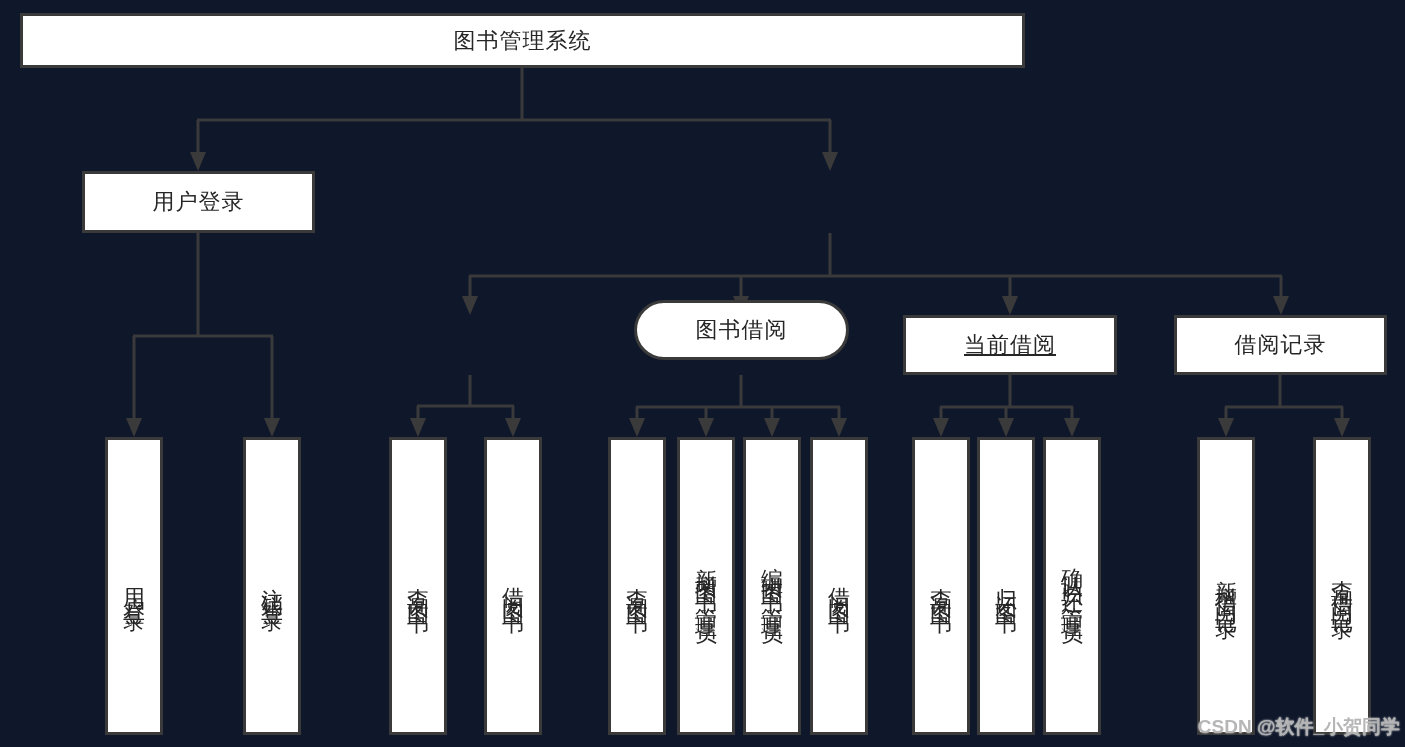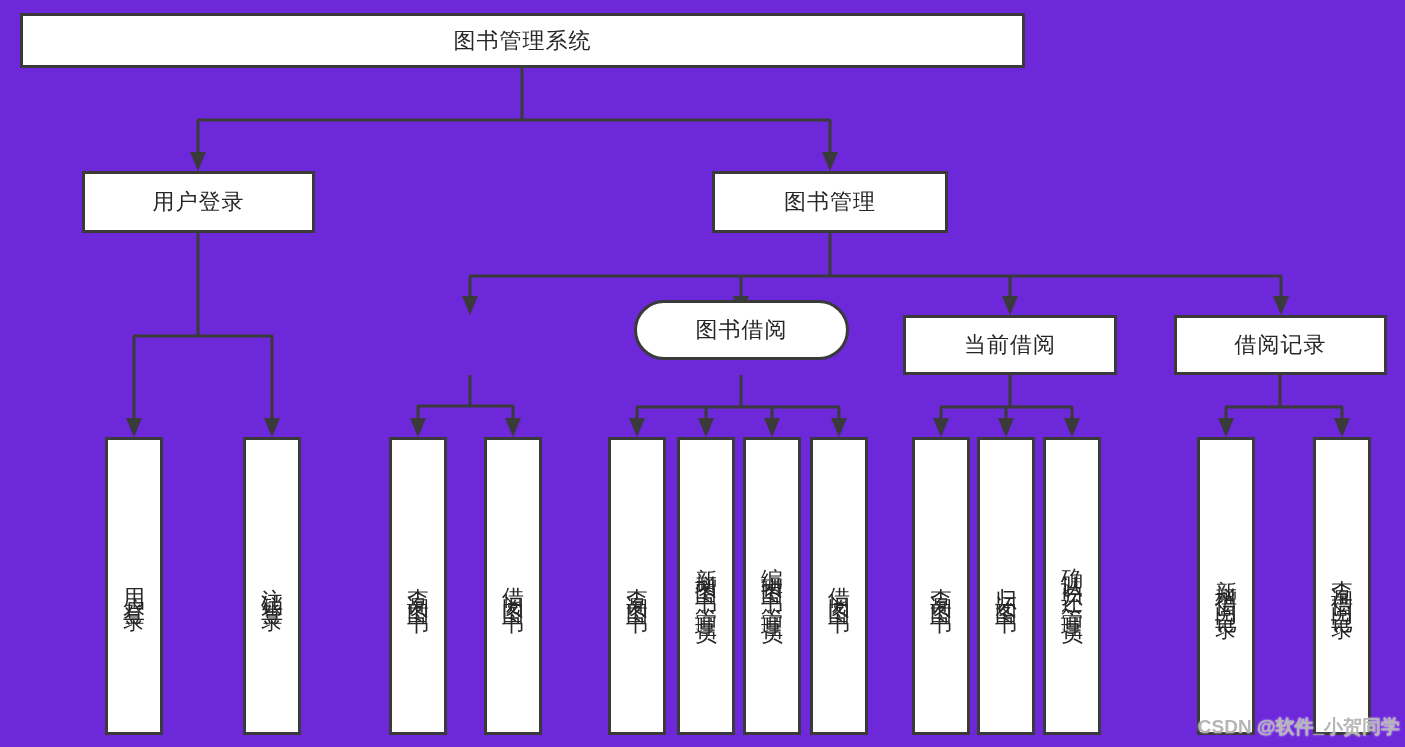--- a/index.html
+++ b/index.html
@@ -4,21 +4,21 @@
 <style>
   html, body {
     margin: 0;
     padding: 0;
     background: #ffffff;
   }
   #canvas {
     position: relative;
     width: 1405px;
     height: 747px;
-    background: #6d28d9;
+    background: #0f172a;
     overflow: hidden;
     font-family: "Liberation Sans", "DejaVu Sans", sans-serif;
     color: #262626;
   }
   #connectors {
     position: absolute;
     left: 0;
     top: 0;
     z-index: 1;
   }
@@ -112,24 +112,23 @@
       <use href="#ah" x="1006" y="437"></use>
       <use href="#ah" x="1072" y="437"></use>
       <use href="#ah" x="1226" y="437"></use>
       <use href="#ah" x="1342" y="437"></use>
     </g>
   </svg>
 
   <div class="node hnode" style="left:20px; top:13px; width:1005px; height:55px;">图书管理系统</div>
 
   <div class="node hnode" style="left:82px; top:171px; width:233px; height:62px;">用户登录</div>
-  <div class="node hnode" style="left:712px; top:171px; width:236px; height:62px;">图书管理</div>
 
   <div class="node hnode" style="left:634px; top:300px; width:215px; height:60px;border-radius:30px;">图书借阅</div>
-  <div class="node hnode" style="left:903px; top:315px; width:214px; height:60px;">当前借阅</div>
+  <div class="node hnode" style="left:903px; top:315px; width:214px; height:60px;text-decoration:underline;">当前借阅</div>
   <div class="node hnode" style="left:1174px; top:315px; width:213px; height:60px;">借阅记录</div>
 
   <div class="node vnode" style="left:105px;">
     <span class="vtext">用户登录</span>
   </div>
   <div class="node vnode" style="left:243px;">
     <span class="vtext">注销登录</span>
   </div>
 
   <div class="node vnode" style="left:389px;">

